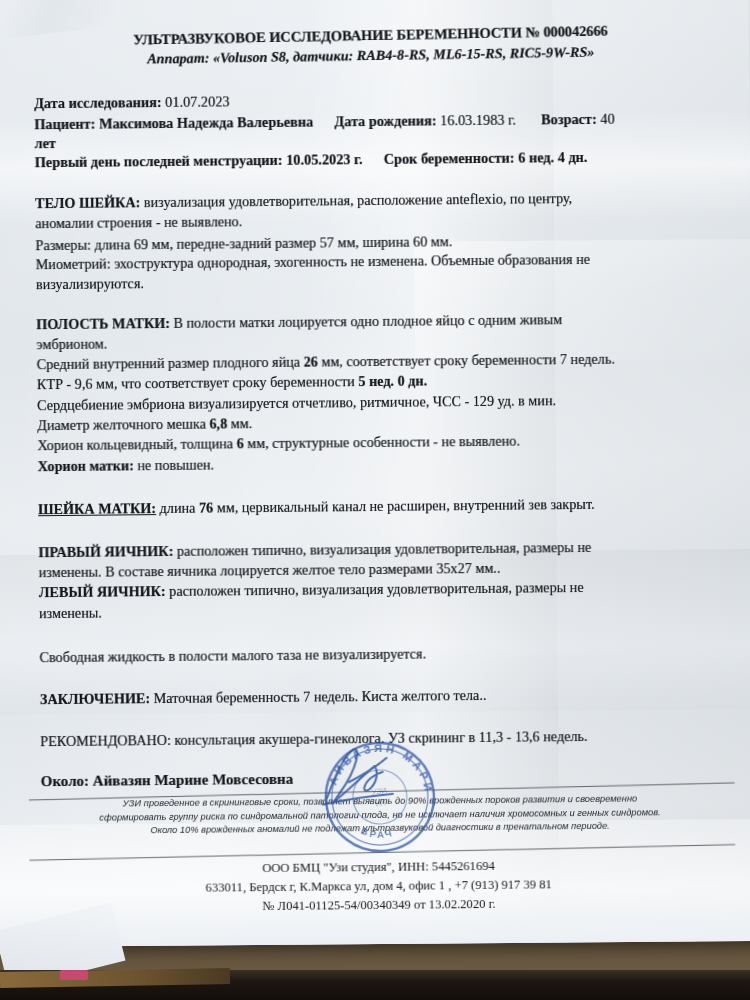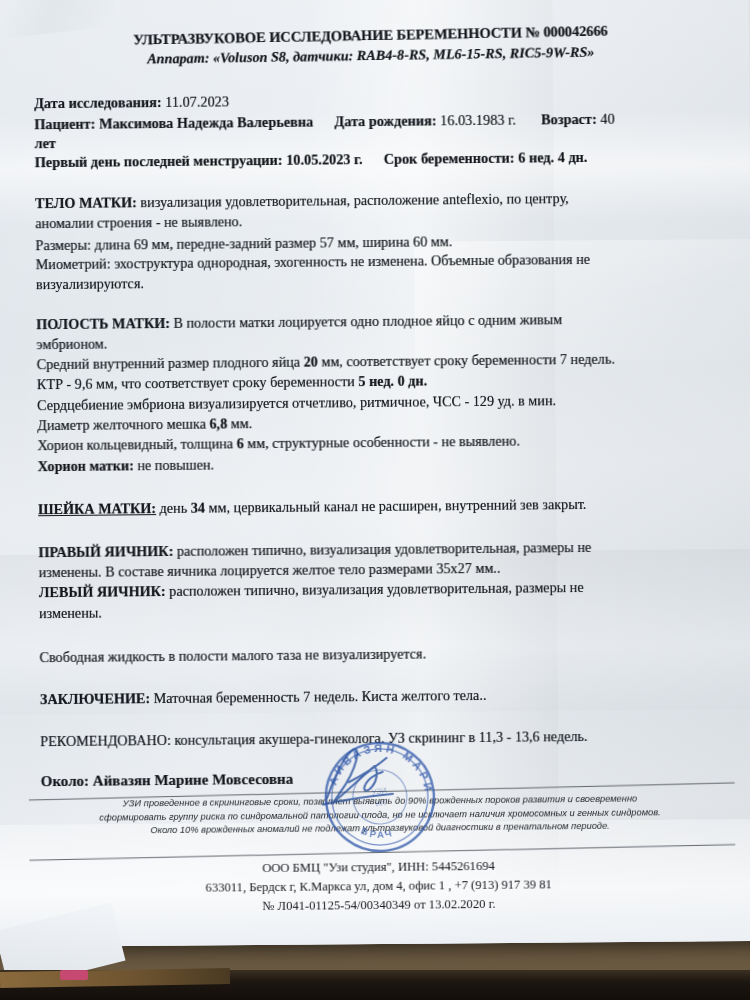--- a/index.html
+++ b/index.html
@@ -219,21 +219,21 @@
     <div class="edge-right"></div>
   </div>
 
   <div class="content blur-soft">
 
     <div class="ink title">УЛЬТРАЗВУКОВОЕ ИССЛЕДОВАНИЕ БЕРЕМЕННОСТИ № 000042666</div>
     <div class="ink subtitle">Аппарат: «Voluson S8, датчики: RAB4-8-RS, ML6-15-RS, RIC5-9W-RS»</div>
 
     <div class="ink line" style="top:91px;">
       <b>Дата исследования:</b>
-      <span>11.07.2023</span>
+      <span>01.07.2023</span>
     </div>
 
     <div class="ink line" style="top:112px;">
       <b>Пациент:</b>
       <b>Максимова Надежда Валерьевна</b>
       <span style="display:inline-block;width:14px;"></span>
       <b>Дата рождения:</b>
       <span>16.03.1983 г.</span>
       <span style="display:inline-block;width:18px;"></span>
       <b>Возраст:</b>
@@ -246,37 +246,37 @@
 
     <div class="ink line" style="top:150px;">
       <b>Первый день последней менструации:</b>
       <b>10.05.2023 г.</b>
       <span style="display:inline-block;width:14px;"></span>
       <b>Срок беременности:</b>
       <b>6 нед. 4 дн.</b>
     </div>
 
     <div class="ink body-line" style="top:191px;">
-      <b>ТЕЛО МАТКИ:</b>
+      <b>ТЕЛО ШЕЙКА:</b>
       <span>визуализация удовлетворительная, расположение anteflexio, по центру,</span>
     </div>
     <div class="ink body-line" style="top:211px;">аномалии строения - не выявлено.</div>
     <div class="ink body-line" style="top:233px;">Размеры: длина 69 мм, передне-задний размер 57 мм, ширина 60 мм.</div>
     <div class="ink body-line" style="top:252px;">Миометрий: эхоструктура однородная, эхогенность не изменена. Объемные образования не</div>
     <div class="ink body-line" style="top:272px;">визуализируются.</div>
 
     <div class="ink body-line" style="top:312px;">
       <b>ПОЛОСТЬ МАТКИ:</b>
       <span>В полости матки лоцируется одно плодное яйцо с одним живым</span>
     </div>
     <div class="ink body-line" style="top:332px;">эмбрионом.</div>
 
     <div class="ink body-line" style="top:352px;">
       <span>Средний внутренний размер плодного яйца</span>
-      <b>20</b>
+      <b>26</b>
       <span>мм, соответствует сроку беременности 7 недель.</span>
     </div>
 
     <div class="ink body-line" style="top:372px;">
       <span>КТР - 9,6 мм, что соответствует сроку беременности</span>
       <b>5 нед. 0 дн.</b>
     </div>
 
     <div class="ink body-line" style="top:393px;">Сердцебиение эмбриона визуализируется отчетливо, ритмичное, ЧСС - 129 уд. в мин.</div>
 
@@ -292,22 +292,22 @@
       <span>мм, структурные особенности - не выявлено.</span>
     </div>
 
     <div class="ink body-line" style="top:454px;">
       <b>Хорион матки:</b>
       <span>не повышен.</span>
     </div>
 
     <div class="ink body-line" style="top:497px;">
       <b class="u">ШЕЙКА МАТКИ:</b>
-      <span>день</span>
-      <b>34</b>
+      <span>длина</span>
+      <b>76</b>
       <span>мм, цервикальный канал не расширен, внутренний зев закрыт.</span>
     </div>
 
     <div class="ink body-line" style="top:540px;">
       <b>ПРАВЫЙ ЯИЧНИК:</b>
       <span>расположен типично, визуализация удовлетворительная, размеры не</span>
     </div>
     <div class="ink body-line" style="top:560px;">изменены. В составе яичника лоцируется желтое тело размерами 35х27 мм..</div>
 
     <div class="ink body-line" style="top:580px;">

